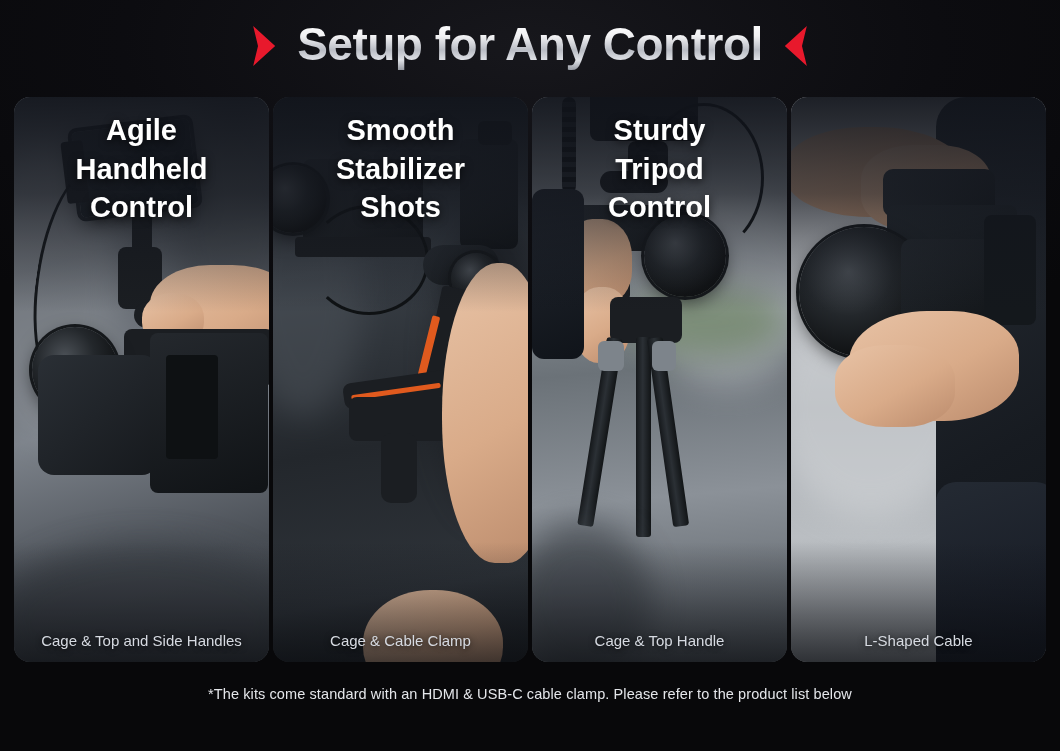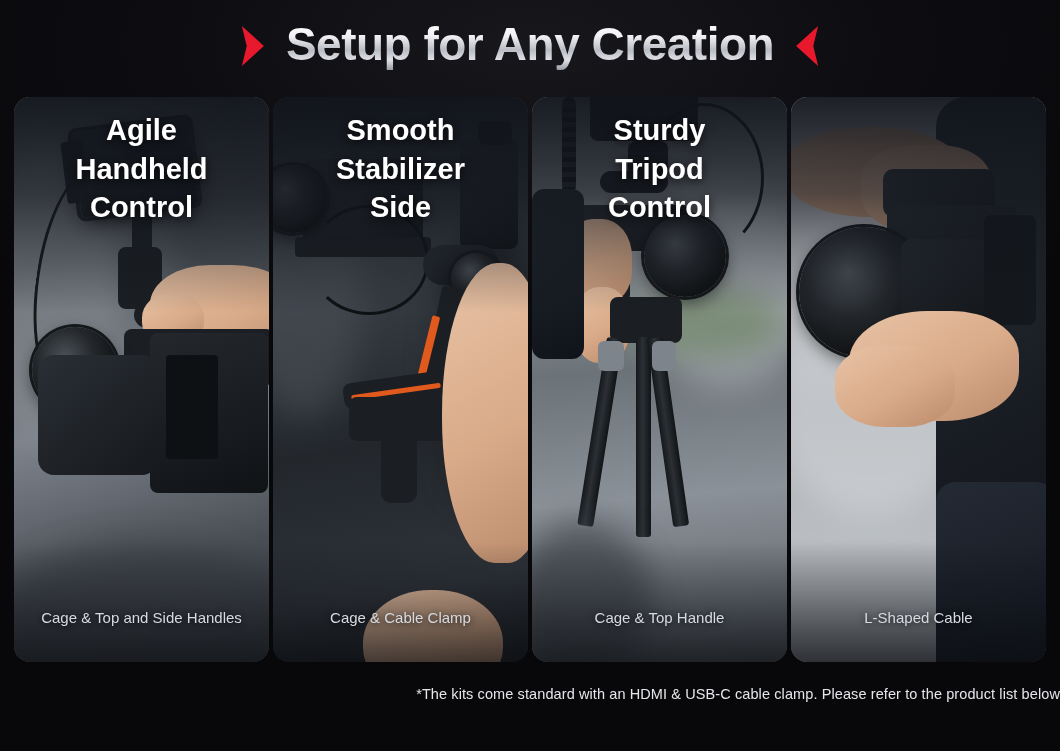--- a/index.html
+++ b/index.html
@@ -57,41 +57,41 @@
     position:absolute; left:0; right:0; top:14px;
     text-align:center;
     font-size:29px; font-weight:bold; line-height:1.33;
     color:#ffffff;
     text-shadow:0 2px 9px rgba(0,0,0,.75);
     z-index:4;
     padding:0 6px;
     white-space:pre-line;
   }
   .card .caption{
-    position:absolute; left:0; right:0; bottom:36px;
+    position:absolute; left:0; right:0; bottom:13px;
     text-align:center;
     font-size:15px; color:#d6dae1;
     text-shadow:0 1px 6px rgba(0,0,0,.8);
     z-index:4;
   }
   .card .topfade{
     position:absolute; left:0; right:0; top:0; height:215px;
     background:linear-gradient(180deg, rgba(16,19,26,.92) 0%, rgba(18,21,28,.68) 45%, rgba(20,23,30,0) 100%);
     z-index:2; pointer-events:none;
   }
   .card .botfade{
     position:absolute; left:0; right:0; bottom:0; height:120px;
     background:linear-gradient(0deg, rgba(10,12,16,.72) 0%, rgba(12,14,19,.30) 55%, rgba(12,14,19,0) 100%);
     z-index:2; pointer-events:none;
   }
 
   
   .footnote{
     position:absolute; left:0; right:0; top:686px;
-    text-align:right;
+    text-align:center;
     font-size:14.5px; color:#e4e6ea; letter-spacing:.1px;
   }
 
   
   .scene{ position:absolute; inset:0; overflow:hidden; }
   .bg1{ background:linear-gradient(165deg,#6e737a 0%,#585d64 28%,#7d838b 55%,#4a4f56 80%,#3b4046 100%); }
   .bg2{ background:linear-gradient(170deg,#2c3137 0%,#3a4047 30%,#23272c 60%,#2e3339 85%,#1c2024 100%); }
   .bg3{ background:linear-gradient(175deg,#7f858c 0%,#9aa0a6 22%,#6b7278 48%,#8b9198 70%,#545a60 100%); }
   .bg4{ background:linear-gradient(180deg,#b9bcc0 0%,#c9ccd0 25%,#a8acb1 55%,#babec2 78%,#8e9297 100%); }
 
@@ -105,21 +105,21 @@
   .tripod-leg{ position:absolute; background:linear-gradient(90deg,#15181b,#2b3035 45%,#111416); border-radius:3px; }
   .accent{ position:absolute; background:#e05a1e; border-radius:2px; }
 </style>
 </head>
 <body>
 
 <div class="banner">
 
   <div class="header">
     <span class="tri tri-right"></span>
-    <h1 class="headline">Setup for Any Creation</h1>
+    <h1 class="headline">Setup for Any Control</h1>
     <span class="tri tri-left"></span>
   </div>
 
   <div class="cards">
 
     <div class="card">
       <div class="photo">
         <div class="scene bg1">
           <div class="blur-blob" style="left:-40px;top:40px;width:150px;height:300px;background:#8d9298;opacity:.5;"></div>
           <div class="blur-blob" style="right:-30px;top:0;width:130px;height:240px;background:#41464c;opacity:.6;"></div>
@@ -167,21 +167,21 @@
           <div class="rig soft" style="left:76px;top:300px;width:130px;height:44px;border-radius:8px;"></div>
           <div class="rig" style="left:108px;top:336px;width:36px;height:70px;border-radius:10px;"></div>
           <div class="skin" style="right:-24px;top:166px;width:110px;height:300px;border-radius:50% 45% 40% 48%;"></div>
           <div class="skin" style="left:90px;bottom:-38px;width:140px;height:110px;border-radius:48%;"></div>
         </div>
         <div class="topfade"></div>
           <div class="botfade"></div>
       </div>
       <div class="title">Smooth
 Stabilizer
-Side</div>
+Shots</div>
       <div class="caption">Cage &amp; Cable Clamp</div>
     </div>
 
     <div class="card">
       <div class="photo">
         <div class="scene bg3">
           <div class="blur-blob" style="right:-30px;top:90px;width:180px;height:200px;background:#b9bec3;opacity:.55;"></div>
           <div class="blur-blob" style="right:0;top:190px;width:160px;height:70px;background:#5d7a4b;opacity:.5;"></div>
           <div class="rig soft" style="left:58px;top:-8px;width:108px;height:52px;"></div>
           <div class="rig" style="left:30px;top:0;width:14px;height:96px;border-radius:7px;background:repeating-linear-gradient(180deg,#0f1214 0 5px,#272c31 5px 10px);"></div>

